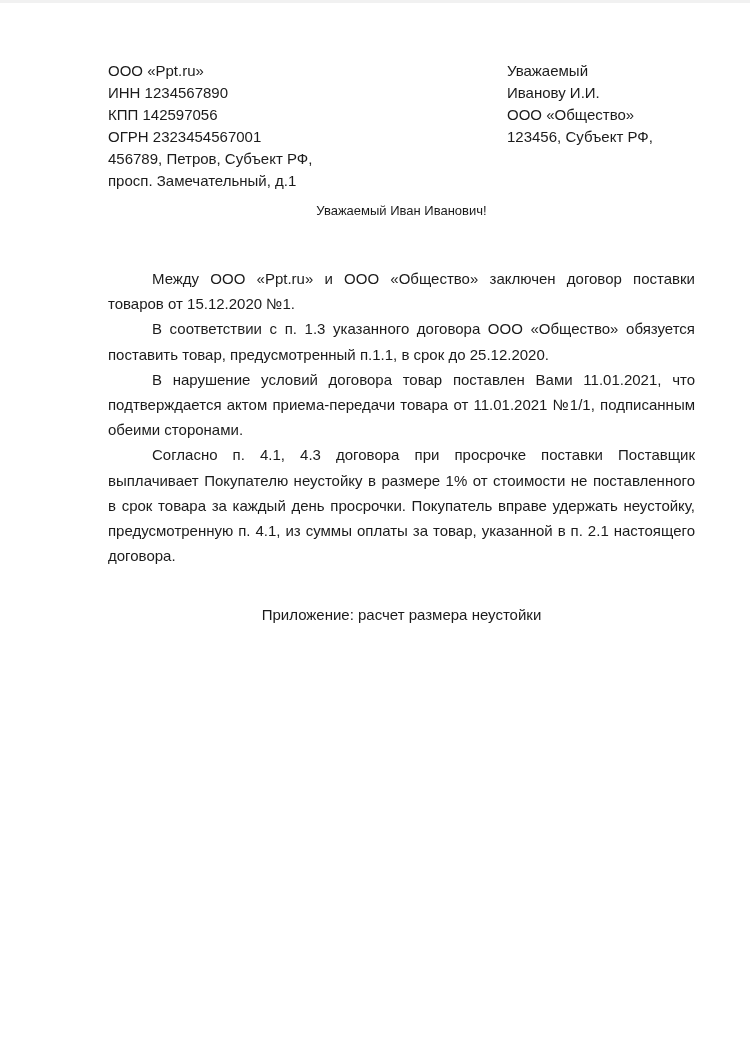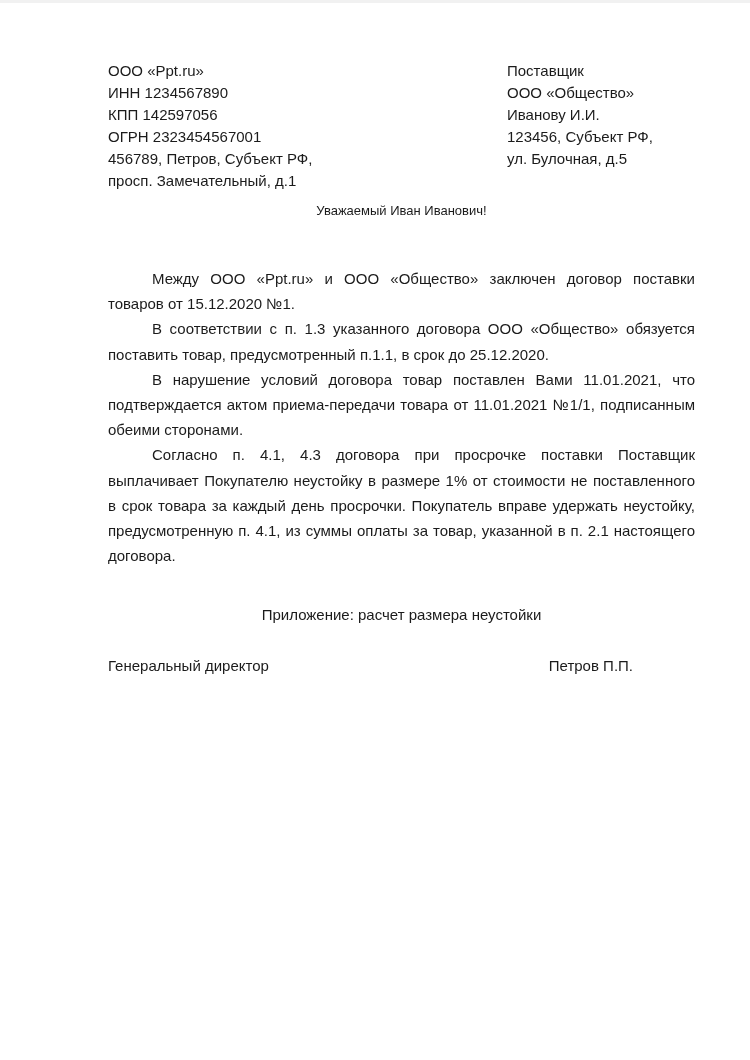--- a/index.html
+++ b/index.html
@@ -88,38 +88,33 @@
   <div class="letter-header">
     <div class="header-left">
       <div class="hline">ООО «Ppt.ru»</div>
       <div class="hline">ИНН 1234567890</div>
       <div class="hline">КПП 142597056</div>
       <div class="hline">ОГРН 2323454567001</div>
       <div class="hline">456789, Петров, Субъект РФ,</div>
       <div class="hline">просп. Замечательный, д.1</div>
     </div>
     <div class="header-right">
-      <div class="hline">Поставщик</div>
+      <div class="hline">Уважаемый</div>
+      <div class="hline">Иванову И.И.</div>
       <div class="hline">ООО «Общество»</div>
-      <div class="hline">Иванову И.И.</div>
       <div class="hline">123456, Субъект РФ,</div>
-      <div class="hline">ул. Булочная, д.5</div>
     </div>
   </div>
 
 
   <div class="greeting">Уважаемый Иван Иванович!</div>
 
   <div class="letter-body">
     <p>Между ООО «Ppt.ru» и ООО «Общество» заключен договор поставки товаров от 15.12.2020 №1.</p>
     <p>В соответствии с п. 1.3 указанного договора ООО «Общество» обязуется поставить товар, предусмотренный п.1.1, в срок до 25.12.2020.</p>
     <p>В нарушение условий договора товар поставлен Вами 11.01.2021, что подтверждается актом приема-передачи товара от 11.01.2021 №1/1, подписанным обеими сторонами.</p>
     <p>Согласно п. 4.1, 4.3 договора при просрочке поставки Поставщик выплачивает Покупателю неустойку в размере 1% от стоимости не поставленного в срок товара за каждый день просрочки. Покупатель вправе удержать неустойку, предусмотренную п. 4.1, из суммы оплаты за товар, указанной в п. 2.1 настоящего договора.</p>
   </div>
 
   <div class="attachment-line">Приложение: расчет размера неустойки</div>
 
-  <div class="signature-row">
-    <span class="signature-position">Генеральный директор</span>
-    <span class="signature-name">Петров П.П.</span>
-  </div>
 
 </div>
 
 </body></html>

